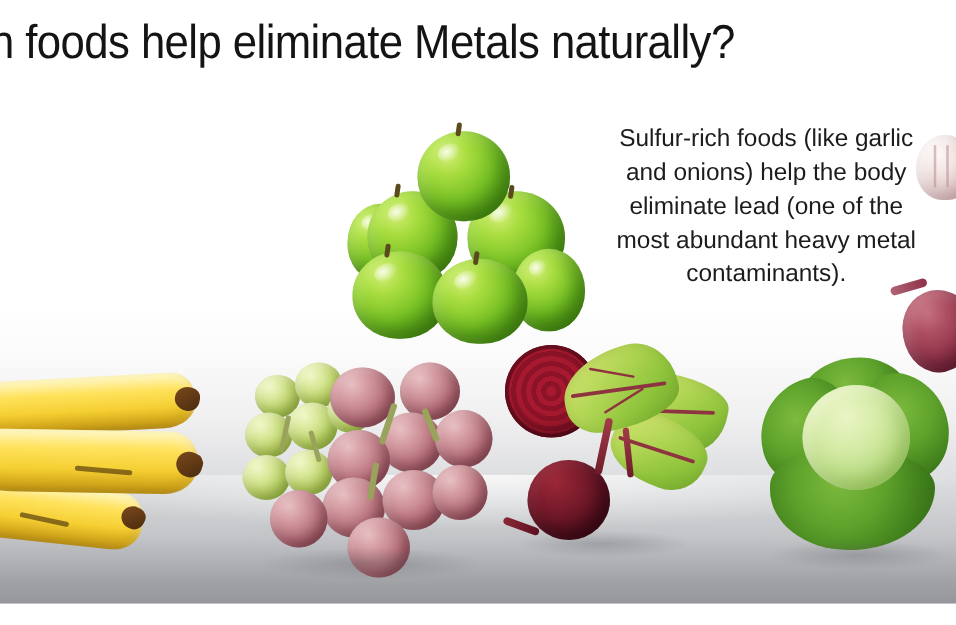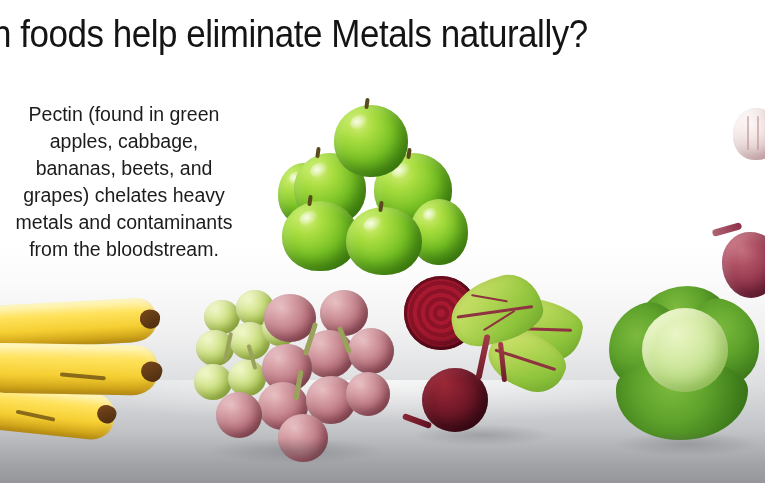--- a/index.html
+++ b/index.html
@@ -213,22 +213,22 @@
 </head>
 <body>
 
 <div class="slide">
 
   <div class="floor"></div>
   <div class="floor-hi"></div>
 
   <div class="title">n foods help eliminate Metals naturally?</div>
 
-  <div class="para para-left">Pectin (found in green apples, cabbage, bananas, beets, and grapes) chelates heavy metals and contaminants from the bloodstream.</div>
-
+
+  <div class="para para-right">Sulfur-rich foods (like garlic and onions) help the body eliminate lead (one of the most abundant heavy metal contaminants).</div>
 
   <div class="art apples">
     <div class="apple a4"></div>
     <div class="apple a2">
         <div class="stem" style="left:30%;top:-6px;"></div>
       </div>
     <div class="apple a3">
         <div class="stem" style="left:42%;top:-5px;"></div>
       </div>
     <div class="apple a1">

